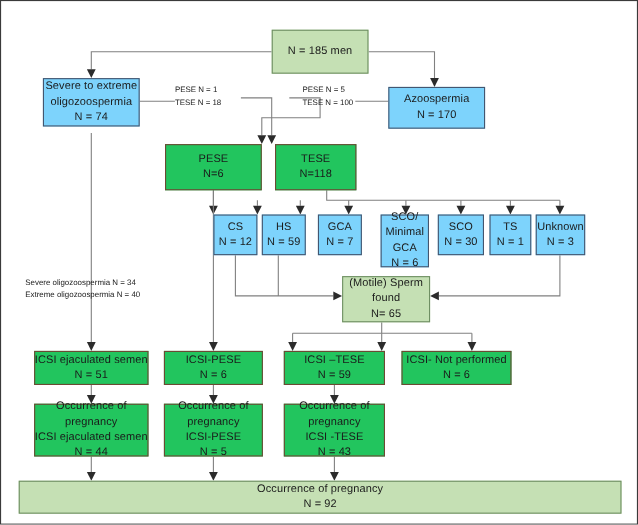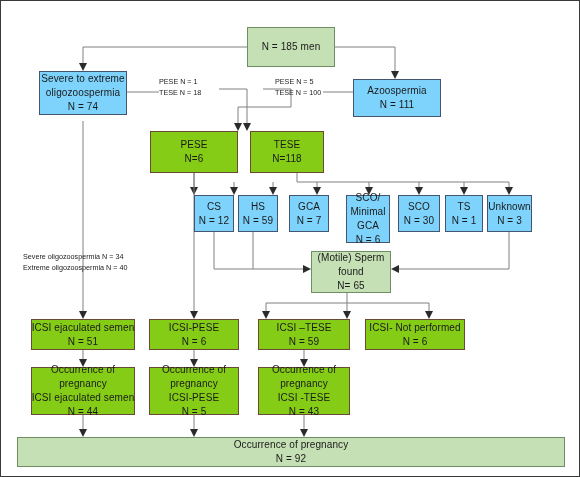--- a/index.html
+++ b/index.html
@@ -5,21 +5,21 @@
   html,body{margin:0;padding:0;background:#fff;}
   body{width:580px;height:477px;font-family:"Liberation Sans",sans-serif;}
   #canvas{position:relative;width:580px;height:477px;box-sizing:border-box;
           border:1.5px solid #3a3a3a;background:#ffffff;overflow:hidden;}
   .node{position:absolute;box-sizing:border-box;border:1px solid #4c4c4c;
         display:flex;flex-direction:column;align-items:center;justify-content:center;
         font-size:10px;line-height:1.38;color:#1a1a1a;
         letter-spacing:.1px;z-index:3;}
   .green{background:#c5e0b4;border-color:#6f8f63;}
   .blue{background:#7dd3fc;border-color:#44566f;}
-  .orange{background:#84cc16;border-color:#6b4a33;}
+  .orange{background:#22c55e;border-color:#6b4a33;}
   .node span{display:block;white-space:nowrap;}
   .freetext{position:absolute;font-size:7.2px;line-height:1.5;color:#1a1a1a;
             white-space:nowrap;z-index:4;}
   svg.links{position:absolute;left:0;top:0;width:580px;height:477px;z-index:1;}
   svg.links path,svg.links line{fill:none;stroke:#808080;stroke-width:1;}
   svg.links .arrow{fill:#2b2b2b;stroke:none;}
 </style>
 </head>
 <body>
 
@@ -115,21 +115,21 @@
     <div>TESE N = 18</div>
   </div>
 
   <div class="freetext" style="left:274px;top:76px;">
     <div>PESE N = 5</div>
     <div>TESE N = 100</div>
   </div>
 
   <div class="node blue" style="left:352px;top:78px;width:88px;height:38px;">
     <span>Azoospermia</span>
-    <span>N = 111</span>
+    <span>N = 170</span>
   </div>
 
   <div class="node orange" style="left:149px;top:130px;width:88px;height:42px;">
     <span>PESE</span>
     <span>N=6</span>
   </div>
 
   <div class="node orange" style="left:249px;top:130px;width:74px;height:42px;">
     <span>TESE</span>
     <span>N=118</span>

